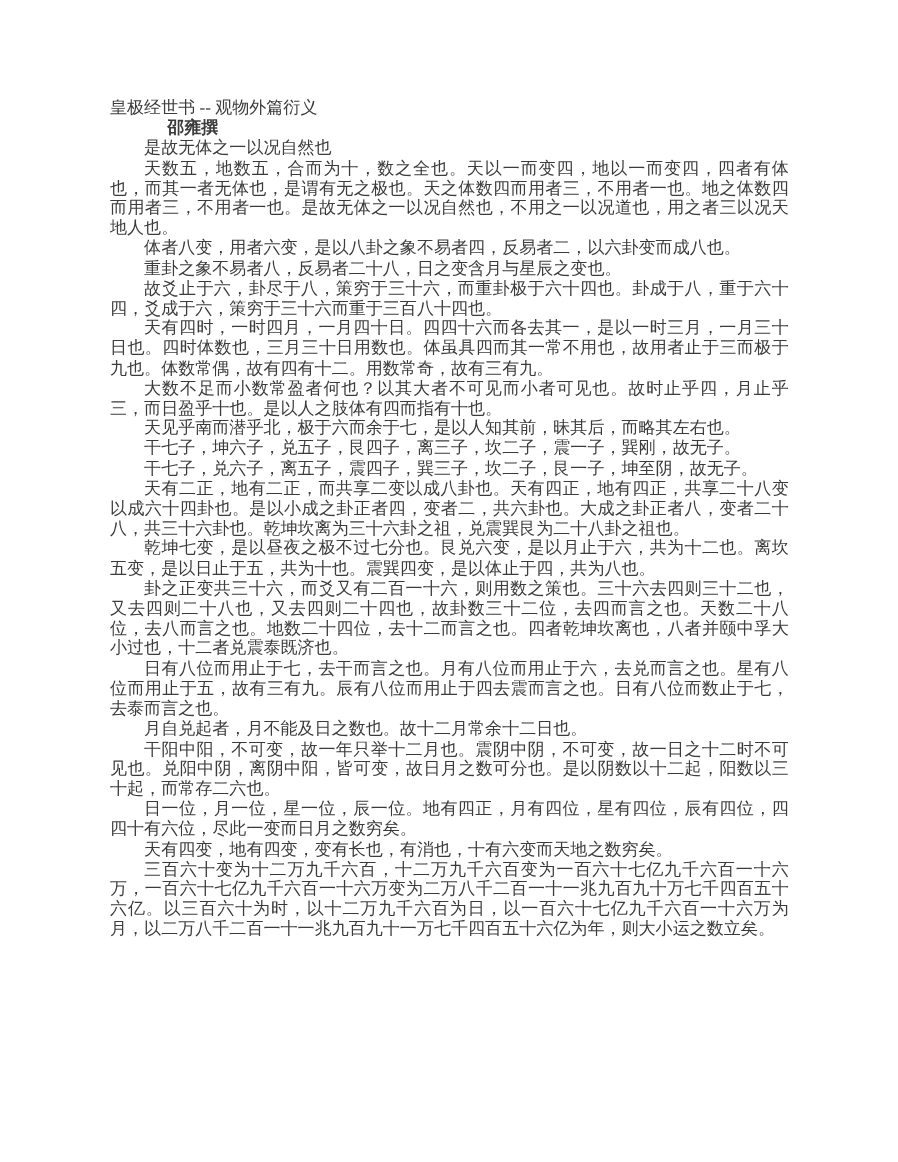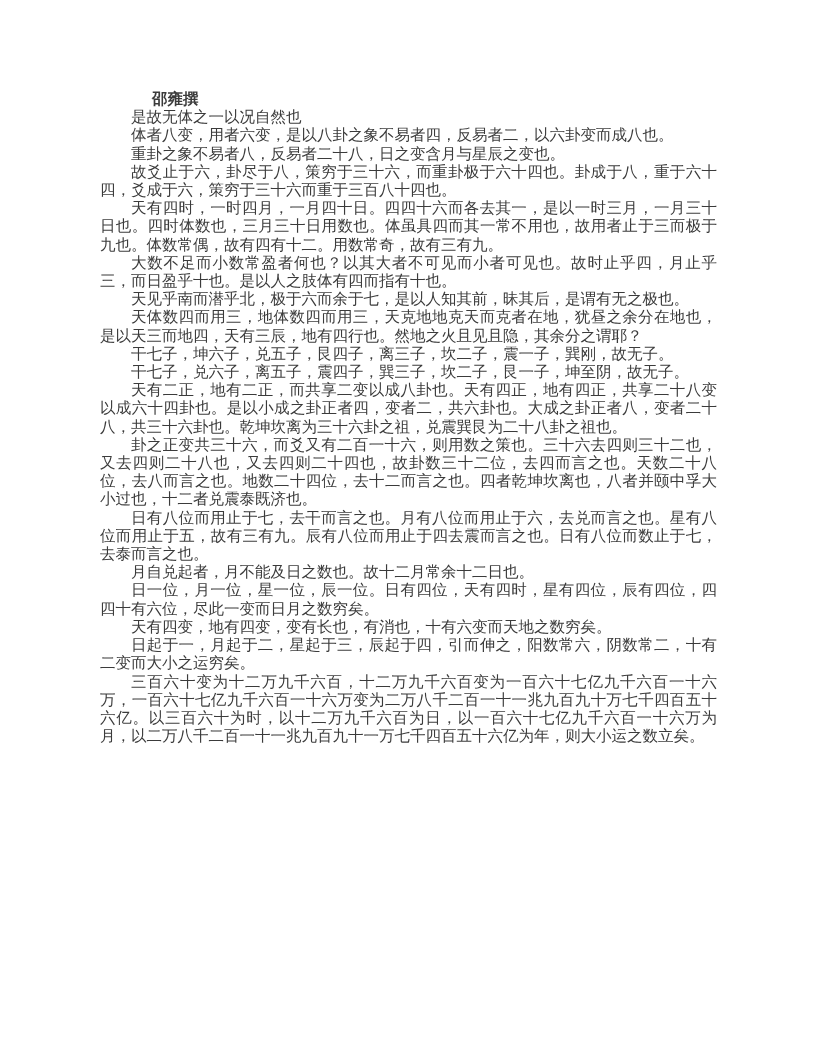--- a/index.html
+++ b/index.html
@@ -38,32 +38,34 @@
     text-indent: 2em;
     text-align: justify;
     text-justify: inter-ideograph;
     word-break: break-all;
   }
 </style>
 </head>
 <body>
 
 <div class="page">
+  <p class="doc-title">皇极经世书 -- 观物外篇衍义</p>
   <p class="author-line">邵雍撰</p>
   <p class="volume-heading">是故无体之一以况自然也</p>
+  <p class="para">天数五，地数五，合而为十，数之全也。天以一而变四，地以一而变四，四者有体也，而其一者无体也，是谓有无之极也。天之体数四而用者三，不用者一也。地之体数四而用者三，不用者一也。是故无体之一以况自然也，不用之一以况道也，用之者三以况天地人也。</p>
   <p class="para">体者八变，用者六变，是以八卦之象不易者四，反易者二，以六卦变而成八也。</p>
   <p class="para">重卦之象不易者八，反易者二十八，日之变含月与星辰之变也。</p>
   <p class="para">故爻止于六，卦尽于八，策穷于三十六，而重卦极于六十四也。卦成于八，重于六十四，爻成于六，策穷于三十六而重于三百八十四也。</p>
   <p class="para">天有四时，一时四月，一月四十日。四四十六而各去其一，是以一时三月，一月三十日也。四时体数也，三月三十日用数也。体虽具四而其一常不用也，故用者止于三而极于九也。体数常偶，故有四有十二。用数常奇，故有三有九。</p>
   <p class="para">大数不足而小数常盈者何也？以其大者不可见而小者可见也。故时止乎四，月止乎三，而日盈乎十也。是以人之肢体有四而指有十也。</p>
-  <p class="para">天见乎南而潜乎北，极于六而余于七，是以人知其前，昧其后，是谓有无之极也。</p>
-  <p class="para">天体数四而用三，地体数四而用三，天克地地克天而克者在地，犹昼之余分在地也，是以天三而地四，天有三辰，地有四行也。然地之火且见且隐，其余分之谓耶？</p>
+  <p class="para">天见乎南而潜乎北，极于六而余于七，是以人知其前，昧其后，而略其左右也。</p>
   <p class="para">干七子，坤六子，兑五子，艮四子，离三子，坎二子，震一子，巽刚，故无子。</p>
   <p class="para">干七子，兑六子，离五子，震四子，巽三子，坎二子，艮一子，坤至阴，故无子。</p>
   <p class="para">天有二正，地有二正，而共享二变以成八卦也。天有四正，地有四正，共享二十八变以成六十四卦也。是以小成之卦正者四，变者二，共六卦也。大成之卦正者八，变者二十八，共三十六卦也。乾坤坎离为三十六卦之祖，兑震巽艮为二十八卦之祖也。</p>
+  <p class="para">乾坤七变，是以昼夜之极不过七分也。艮兑六变，是以月止于六，共为十二也。离坎五变，是以日止于五，共为十也。震巽四变，是以体止于四，共为八也。</p>
   <p class="para">卦之正变共三十六，而爻又有二百一十六，则用数之策也。三十六去四则三十二也，又去四则二十八也，又去四则二十四也，故卦数三十二位，去四而言之也。天数二十八位，去八而言之也。地数二十四位，去十二而言之也。四者乾坤坎离也，八者并颐中孚大小过也，十二者兑震泰既济也。</p>
   <p class="para">日有八位而用止于七，去干而言之也。月有八位而用止于六，去兑而言之也。星有八位而用止于五，故有三有九。辰有八位而用止于四去震而言之也。日有八位而数止于七，去泰而言之也。</p>
   <p class="para">月自兑起者，月不能及日之数也。故十二月常余十二日也。</p>
-  <p class="para">日一位，月一位，星一位，辰一位。日有四位，天有四时，星有四位，辰有四位，四四十有六位，尽此一变而日月之数穷矣。</p>
+  <p class="para">干阳中阳，不可变，故一年只举十二月也。震阴中阴，不可变，故一日之十二时不可见也。兑阳中阴，离阴中阳，皆可变，故日月之数可分也。是以阴数以十二起，阳数以三十起，而常存二六也。</p>
+  <p class="para">日一位，月一位，星一位，辰一位。地有四正，月有四位，星有四位，辰有四位，四四十有六位，尽此一变而日月之数穷矣。</p>
   <p class="para">天有四变，地有四变，变有长也，有消也，十有六变而天地之数穷矣。</p>
-  <p class="para">日起于一，月起于二，星起于三，辰起于四，引而伸之，阳数常六，阴数常二，十有二变而大小之运穷矣。</p>
   <p class="para">三百六十变为十二万九千六百，十二万九千六百变为一百六十七亿九千六百一十六万，一百六十七亿九千六百一十六万变为二万八千二百一十一兆九百九十万七千四百五十六亿。以三百六十为时，以十二万九千六百为日，以一百六十七亿九千六百一十六万为月，以二万八千二百一十一兆九百九十一万七千四百五十六亿为年，则大小运之数立矣。</p>
 </div>
 
 </body></html>

